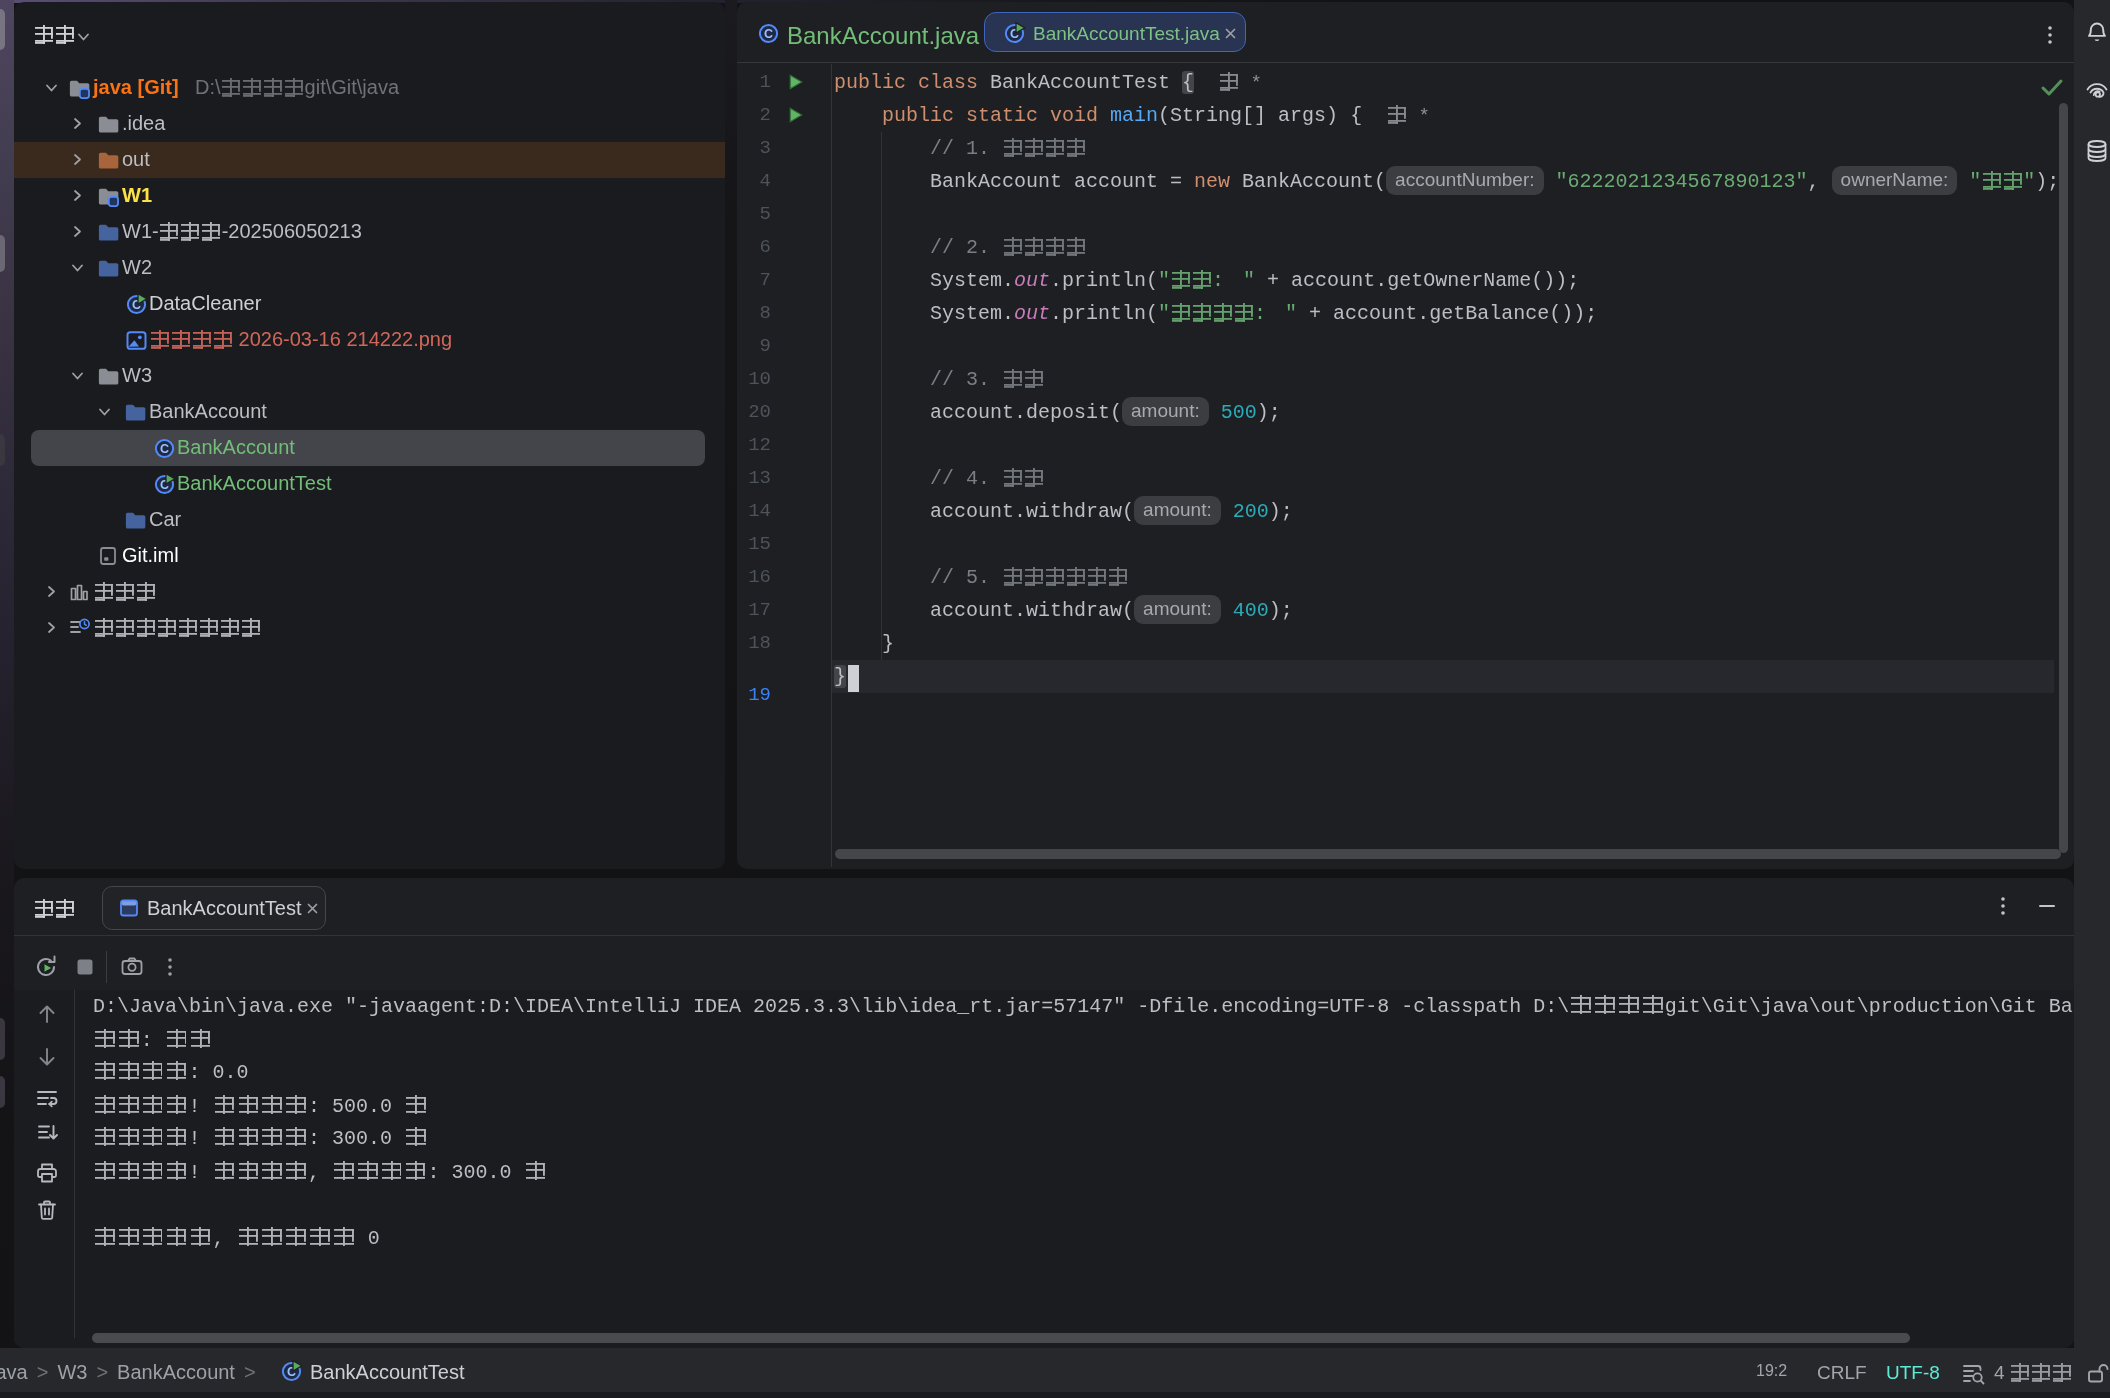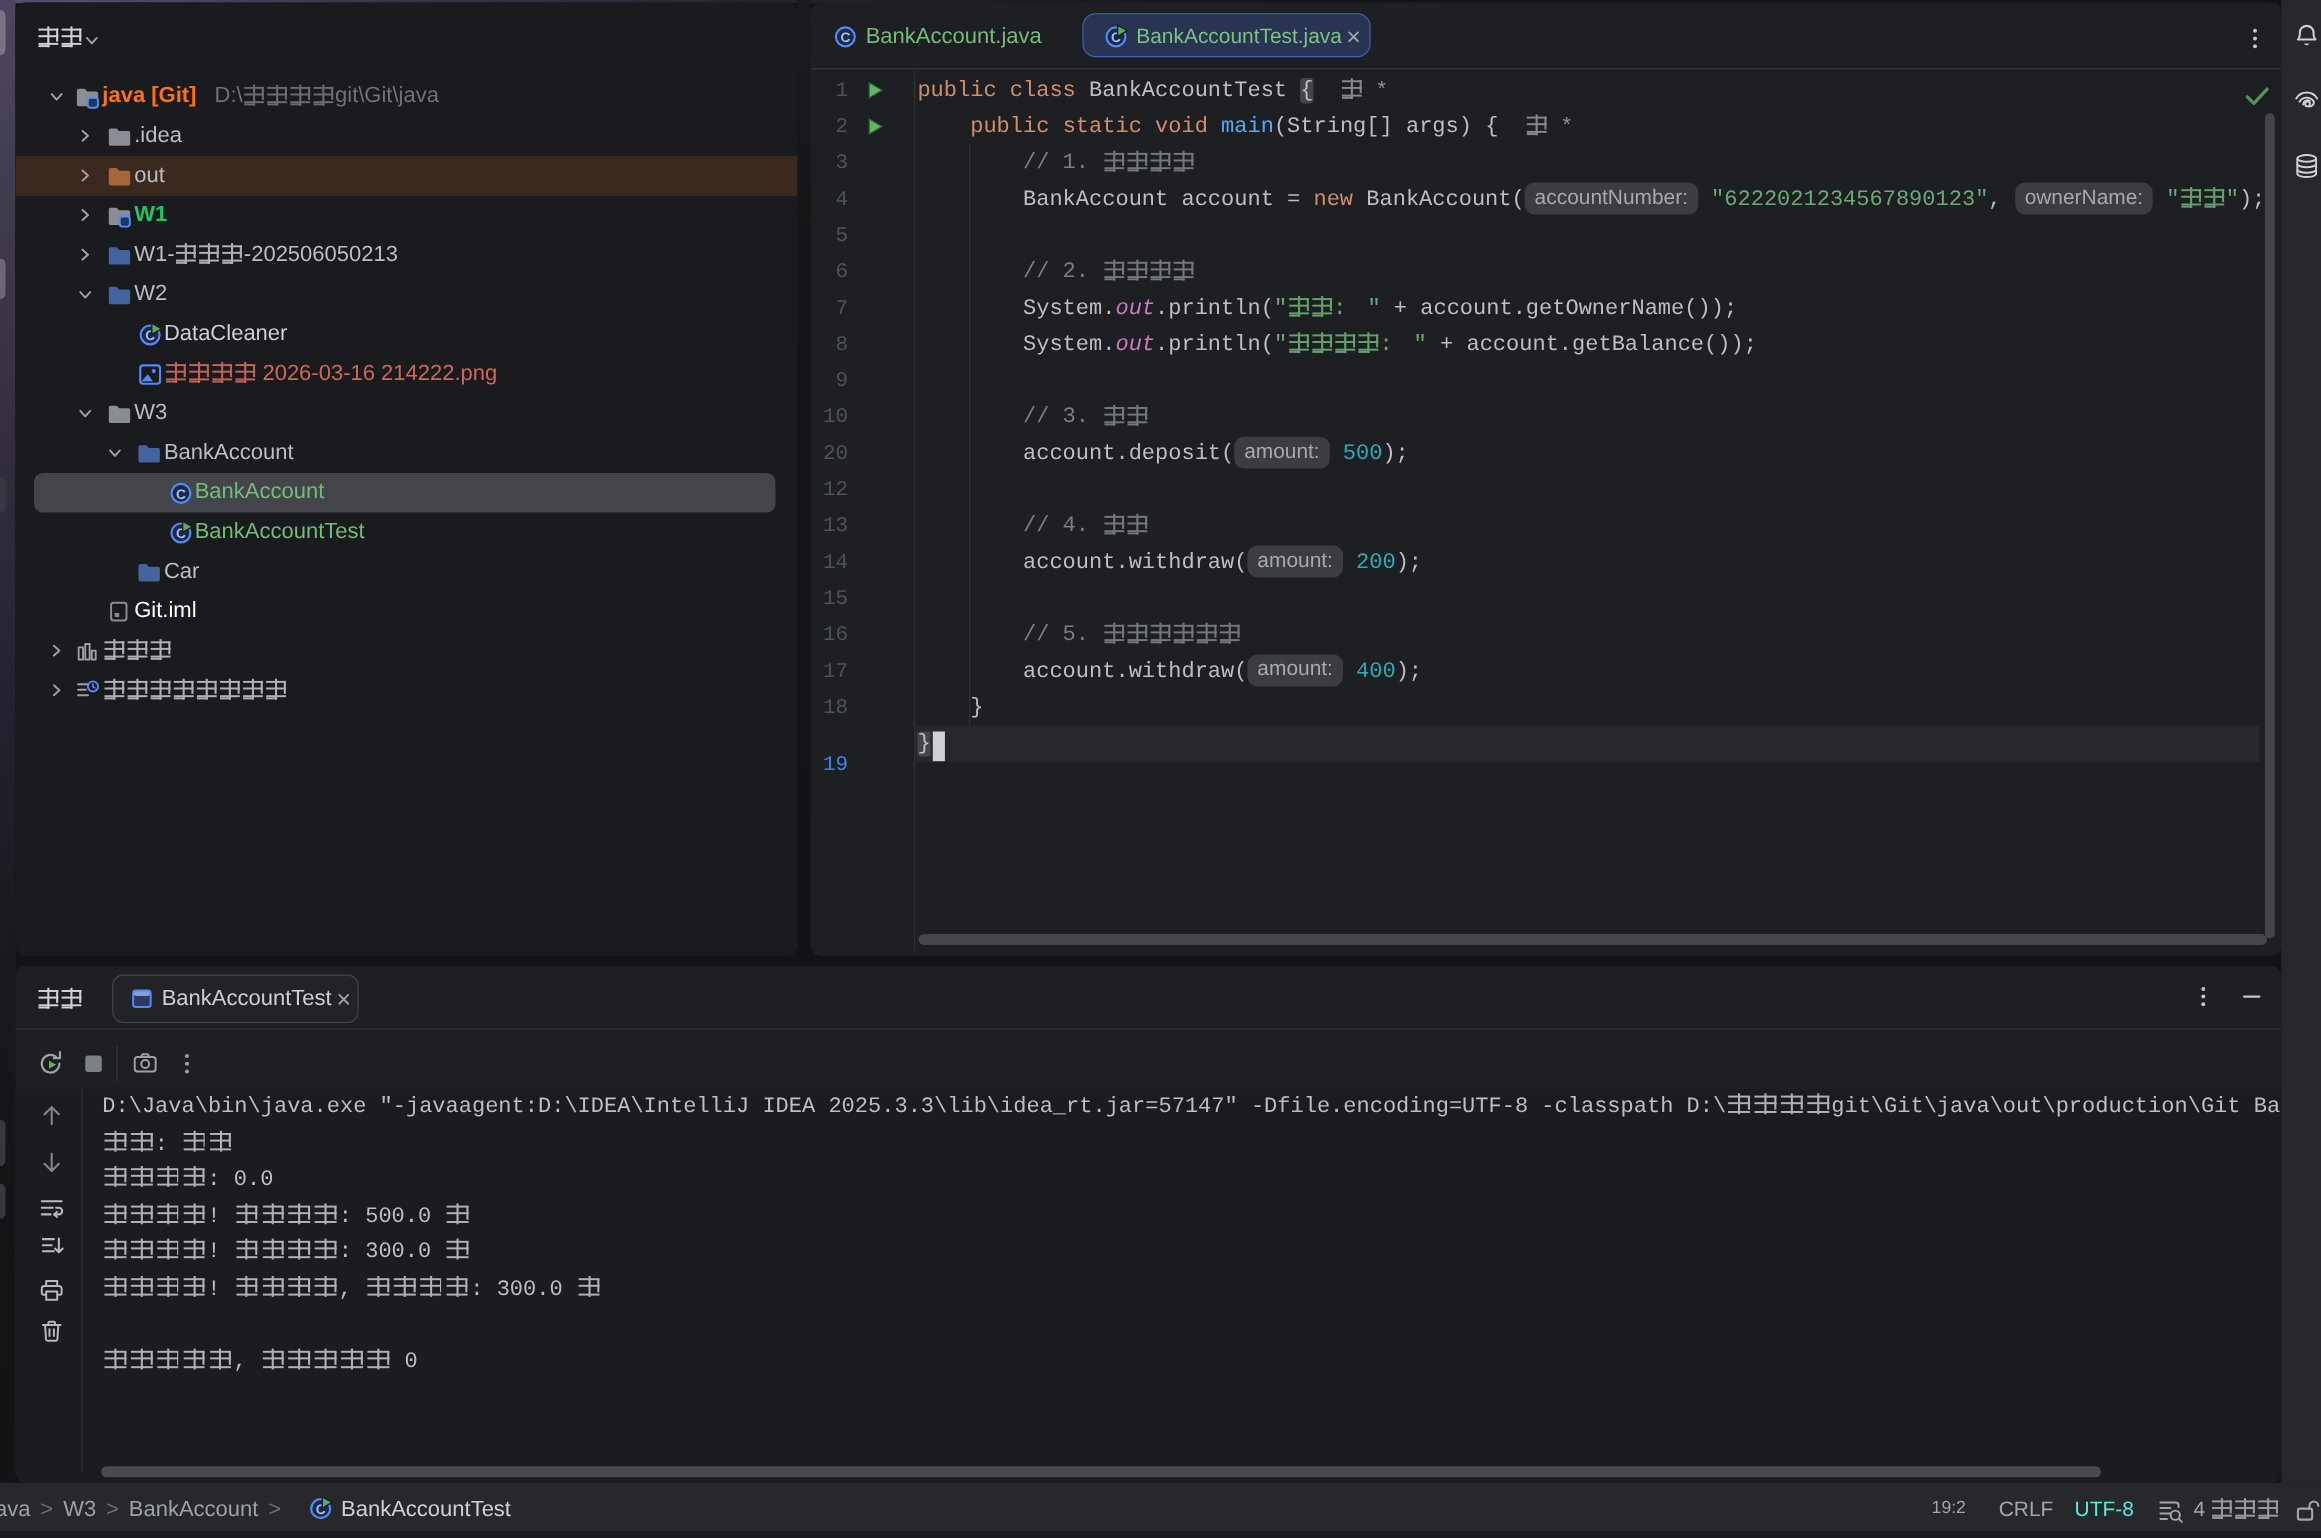--- a/index.html
+++ b/index.html
@@ -74,21 +74,21 @@
       <span class="tx" style="left:108px">out</span>
     </div>
 <div class="trow" style="top:176px">
       <svg class="ab" style="left:56px;top:10px" width="15" height="15" viewBox="0 0 15 15">
         <polyline points="5,3 10,7.5 5,12" fill="none" stroke="#9da0a6" stroke-width="1.8" stroke-linecap="round" stroke-linejoin="round"></polyline>
       </svg>
       <svg class="ab" style="left:83px;top:7px" width="23" height="23" viewBox="0 0 22 22">
         <path d="M1.8 5.2 a1.6 1.6 0 0 1 1.6-1.6 h5.2 l2.2 2.3 h8 a1.6 1.6 0 0 1 1.6 1.6 v9.6 a1.6 1.6 0 0 1-1.6 1.6 h-15.4 a1.6 1.6 0 0 1-1.6-1.6 z" fill="#8a8d93"></path>
         <rect x="11.3" y="11.3" width="8.8" height="8.8" rx="2.4" fill="#20355c" stroke="#548af7" stroke-width="1.7"></rect>
       </svg>
-      <span class="tx" style="left:108px;font-weight:bold;color:#22c55e">W1</span>
+      <span class="tx" style="left:108px;font-weight:bold;color:#fde047">W1</span>
     </div>
 <div class="trow" style="top:212px">
       <svg class="ab" style="left:56px;top:10px" width="15" height="15" viewBox="0 0 15 15">
         <polyline points="5,3 10,7.5 5,12" fill="none" stroke="#9da0a6" stroke-width="1.8" stroke-linecap="round" stroke-linejoin="round"></polyline>
       </svg>
       <svg class="ab" style="left:83px;top:7px" width="23" height="23" viewBox="0 0 22 22">
         <path d="M1.8 5.2 a1.6 1.6 0 0 1 1.6-1.6 h5.2 l2.2 2.3 h8 a1.6 1.6 0 0 1 1.6 1.6 v9.6 a1.6 1.6 0 0 1-1.6 1.6 h-15.4 a1.6 1.6 0 0 1-1.6-1.6 z" fill="#45639f"></path>
       </svg>
       <span class="tx" style="left:108px">W1-<i class="gs"></i><i class="gs"></i><i class="gs"></i>-202506050213</span>
     </div>
@@ -188,21 +188,21 @@
       </svg>
       <span class="tx" style="left:79px"><i class="gs"></i><i class="gs"></i><i class="gs"></i><i class="gs"></i><i class="gs"></i><i class="gs"></i><i class="gs"></i><i class="gs"></i></span>
     </div>
 </div>
 <div class="panel" style="left:737px;top:2px;width:1337px;height:867px;background:#1e1f22;overflow:hidden">
 <div class="ab" style="left:0;top:0;width:1337px;height:61px;border-bottom:1px solid #36383c"></div>
 <svg class="ab" style="left:20px;top:20px" width="23" height="23" viewBox="0 0 23 23">
       <circle cx="11.5" cy="11.5" r="8.6" fill="#1d2a47" stroke="#548af7" stroke-width="2"></circle>
       <text x="11.5" y="16.2" font-family="Liberation Sans" font-size="12.5" font-weight="bold" fill="#9fc0f7" text-anchor="middle">C</text>
     </svg>
-<span class="ab" style="left:50px;top:20px;font-size:20px;color:#73bd79">BankAccount.java</span>
+<span class="ab" style="left:50px;top:20px;font-size:24px;color:#73bd79">BankAccount.java</span>
 <div class="ab" style="left:247px;top:10px;width:262px;height:40px;border-radius:12px;background:#283452;border:1.5px solid #4165bd"></div>
 <svg class="ab" style="left:266px;top:20px" width="23" height="23" viewBox="0 0 23 23">
       <circle cx="11.5" cy="11.5" r="8.6" fill="#1d2a47" stroke="#548af7" stroke-width="2"></circle>
       <text x="11.5" y="16.2" font-family="Liberation Sans" font-size="12.5" font-weight="bold" fill="#9fc0f7" text-anchor="middle">C</text>
       <path d="M13 0.8 L22 5.9 L13 11z" fill="#57ad5c" stroke="#1e1f22" stroke-width="1.3"></path>
     </svg>
 <span class="ab" style="left:296px;top:21px;font-size:19px;color:#7dc183">BankAccountTest.java</span>
 <svg class="ab" style="left:486px;top:24px" width="15" height="15" viewBox="0 0 15 15">
       <path d="M3.5 3.5 L11.5 11.5 M11.5 3.5 L3.5 11.5" stroke="#9da1a7" stroke-width="1.7" stroke-linecap="round"></path>
     </svg>

